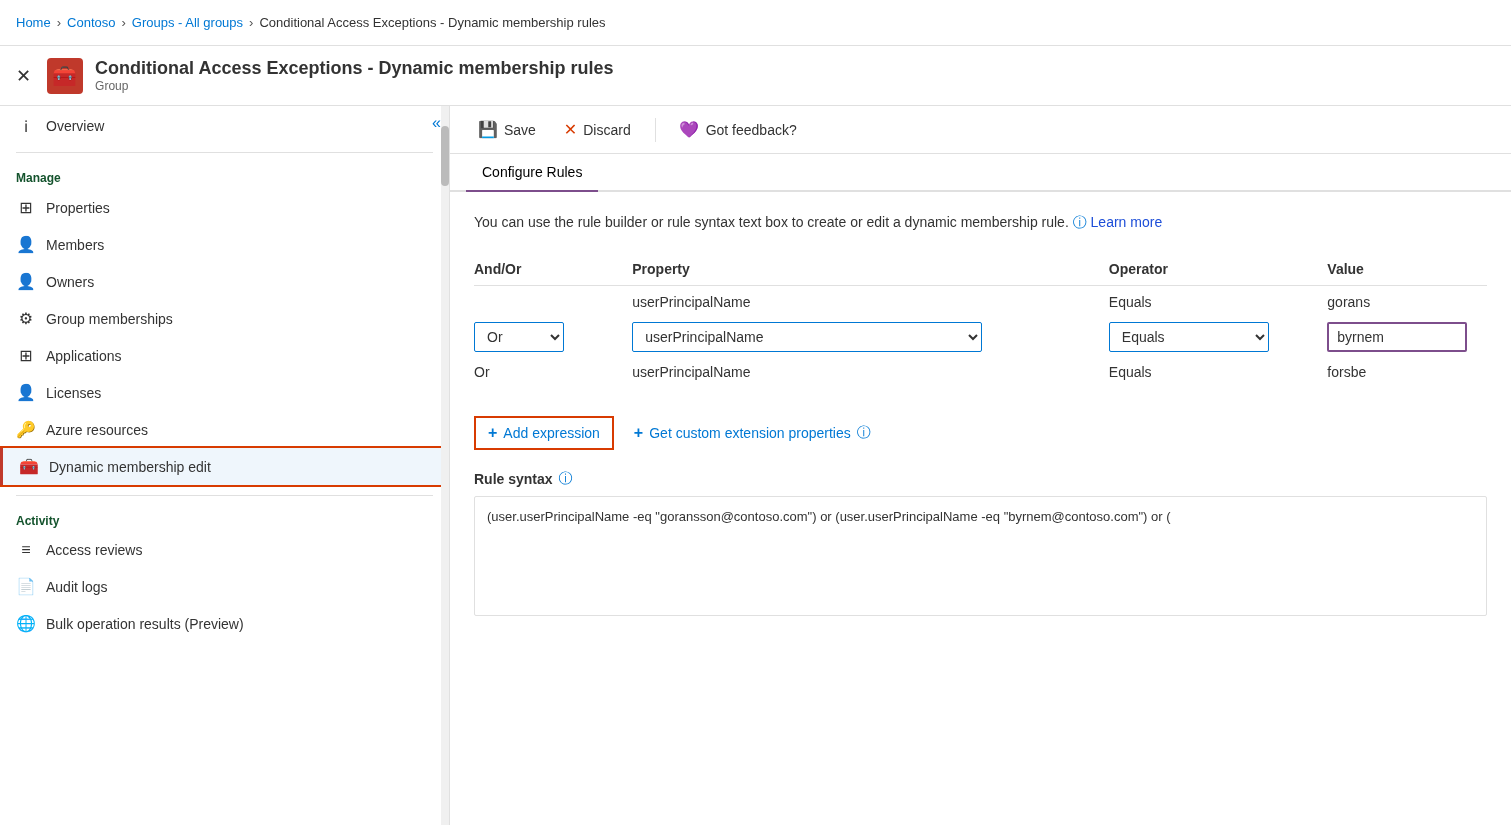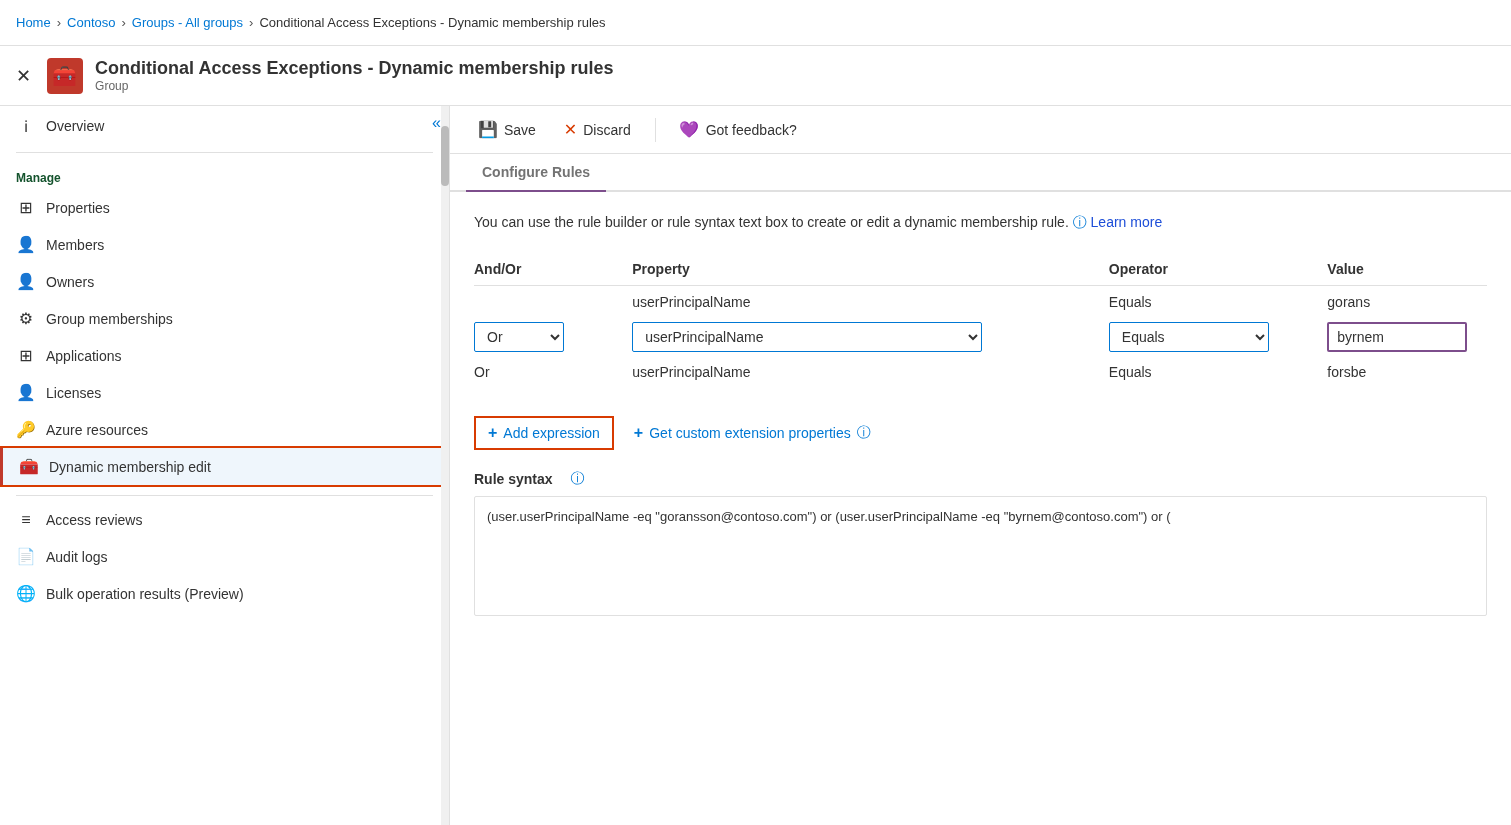--- a/index.html
+++ b/index.html
@@ -173,23 +173,23 @@
     }
     .tab {
       padding: 10px 16px;
       cursor: pointer;
       color: #666;
       font-size: 14px;
       border-bottom: 2px solid transparent;
       margin-bottom: -2px;
     }
     .tab.active {
-      color: #737373;
+      color: #000000;
       border-bottom: 2px solid #7d4e8c;
-      font-weight: 700;
+      font-weight: 400;
     }
 
     
     .rule-content {
       padding: 20px 24px;
       overflow-y: auto;
       flex: 1;
     }
     .info-text {
       font-size: 14px;
@@ -287,21 +287,21 @@
     .custom-ext-btn .plus { color: #0078d4; font-weight: bold; font-size: 16px; }
 
     
     .rule-syntax-section { margin-top: 8px; }
     .rule-syntax-label {
       font-weight: 600;
       font-size: 14px;
       margin-bottom: 8px;
       display: flex;
       align-items: center;
-      gap: 18px;
+      gap: 6px;
     }
     .rule-syntax-box {
       border: 1px solid #e0e0e0;
       border-radius: 2px;
       padding: 10px 12px;
       background: #fff;
       font-size: 13px;
       color: #333;
       min-height: 120px;
       font-family: 'Segoe UI', sans-serif;
@@ -373,20 +373,21 @@
     <div class="sidebar-item">
       <span class="sidebar-icon">🔑</span>
       <span>Azure resources</span>
     </div>
     <div class="sidebar-item active">
       <span class="sidebar-icon">🧰</span>
       <span>Dynamic membership edit</span>
     </div>
 
     <hr class="sidebar-divider" style="margin-top:10px;">
+    <div class="sidebar-section-label">Activity</div>
 
     <div class="sidebar-item">
       <span class="sidebar-icon">≡</span>
       <span>Access reviews</span>
     </div>
     <div class="sidebar-item">
       <span class="sidebar-icon">📄</span>
       <span>Audit logs</span>
     </div>
     <div class="sidebar-item">

